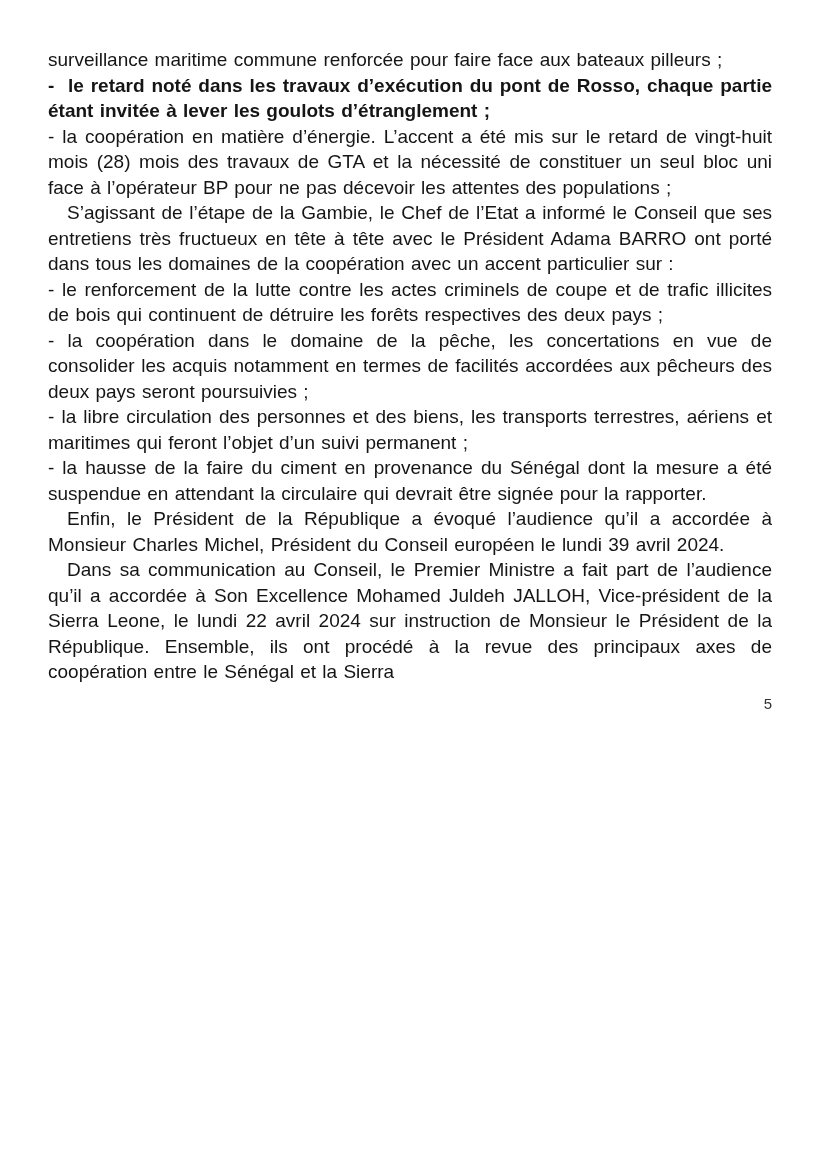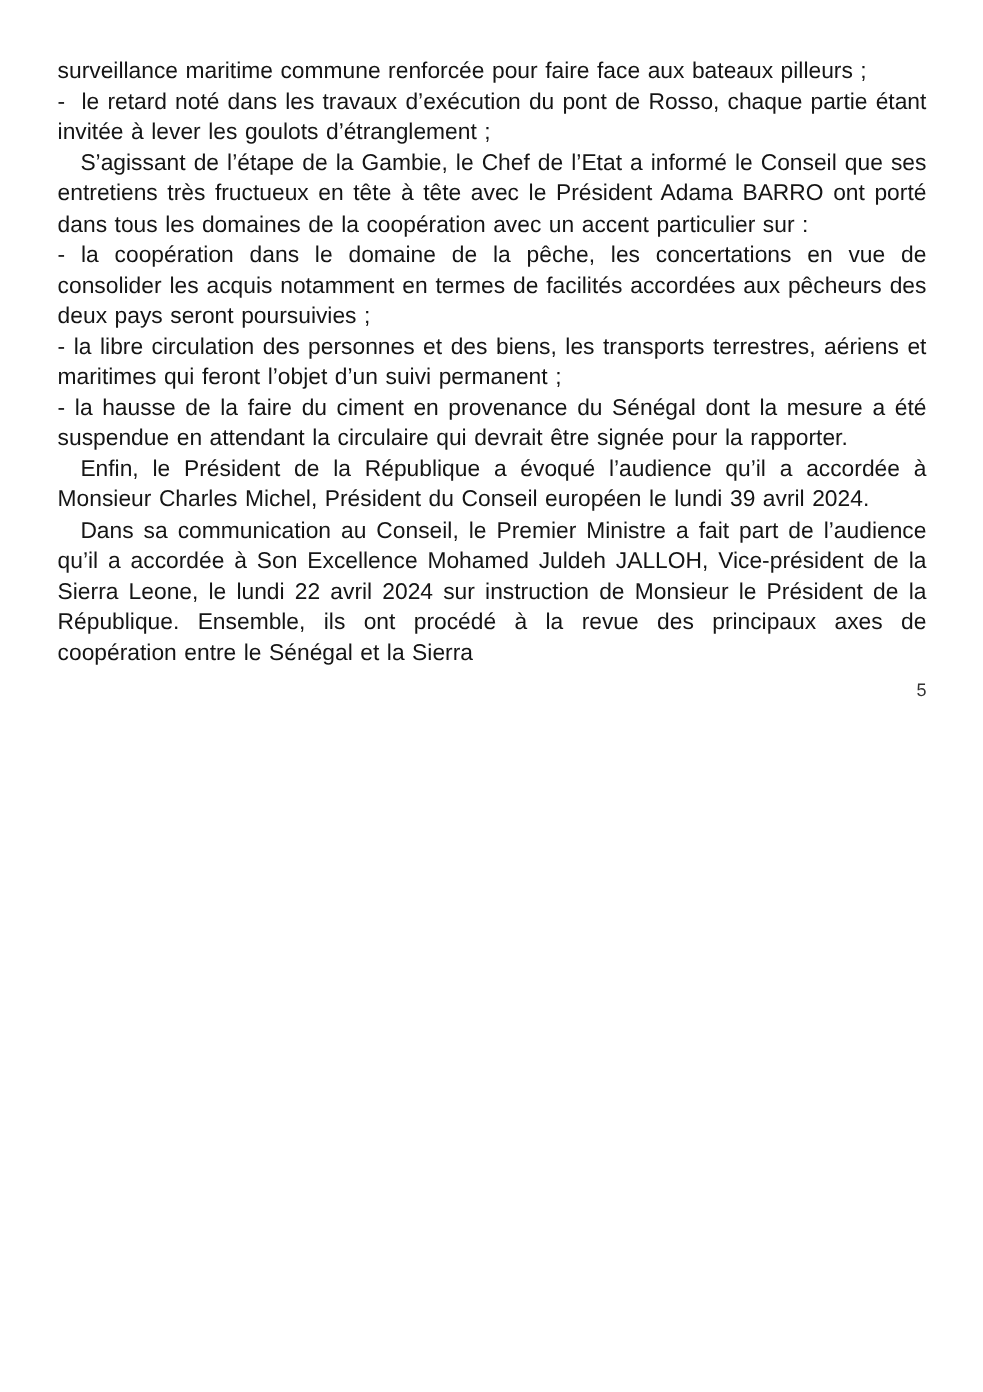--- a/index.html
+++ b/index.html
@@ -22,21 +22,21 @@
   }
   .content p {
     margin: 0;
     font-size: 19px;
     line-height: 25.5px;
     text-align: justify;
     text-justify: inter-word;
     word-spacing: 1px;
   }
   .indent { text-indent: 19px; }
-  .para-2  { margin-top: 29px; }
+  .para-2  { margin-top: 29px; font-weight: bold; }
   .para-3  { margin-top: 24px; }
   .para-4  { margin-top: 50px; }
   .para-5  { margin-top: 28px; }
   .para-6  { margin-top: 7px; }
   .para-7  { margin-top: 12px; }
   .para-8  { margin-top: 13px; }
   .para-9  { margin-top: 12px; }
   .para-10 { margin-top: 7px; }
   .para-11 { margin-top: 13px; }
   .page-number {
@@ -47,21 +47,23 @@
     color: #333333;
   }
 </style>
 </head>
 <body>
 
 <div class="page">
   <div class="content">
     <p class="para-1">surveillance maritime commune renforcée pour faire face aux bateaux pilleurs&nbsp;;</p>
     <p class="para-2">-&nbsp; le retard noté dans les travaux d’exécution du pont de Rosso, chaque partie étant invitée à lever les goulots d’étranglement&nbsp;;</p>
+    <p class="para-3">- la coopération en matière d’énergie. L’accent a été mis sur le retard de vingt-huit mois (28) mois des travaux de GTA et la nécessité de constituer un seul bloc uni face à l’opérateur BP pour ne pas décevoir les attentes des populations&nbsp;;</p>
     <p class="para-4 indent">S’agissant de l’étape de la Gambie, le Chef de l’Etat a informé le Conseil que ses entretiens très fructueux en tête à tête avec le Président Adama BARRO ont porté dans tous les domaines de la coopération avec un accent particulier sur&nbsp;:</p>
+    <p class="para-6">- le renforcement de la lutte contre les actes criminels de coupe et de trafic illicites de bois qui continuent de détruire les forêts respectives des deux pays&nbsp;;</p>
     <p class="para-7">- la coopération dans le domaine de la pêche, les concertations en vue de consolider les acquis notamment en termes de facilités accordées aux pêcheurs des deux pays seront poursuivies&nbsp;;</p>
     <p class="para-8">- la libre circulation des personnes et des biens, les transports terrestres, aériens et maritimes qui feront l’objet d’un suivi permanent&nbsp;;</p>
     <p class="para-9">- la hausse de la faire du ciment en provenance du Sénégal dont la mesure a été suspendue en attendant la circulaire qui devrait être signée pour la rapporter.</p>
     <p class="para-10 indent">Enfin, le Président de la République a évoqué l’audience qu’il a accordée à Monsieur Charles Michel, Président du Conseil européen le lundi 39 avril 2024.</p>
     <p class="para-11 indent">Dans sa communication au Conseil, le Premier Ministre a fait part de l’audience qu’il a accordée à Son Excellence Mohamed Juldeh JALLOH, Vice-président de la Sierra Leone, le lundi 22 avril 2024 sur instruction de Monsieur le Président de la République. Ensemble, ils ont procédé à la revue des principaux axes de coopération entre le Sénégal et la Sierra</p>
     <div class="page-number">5</div>
   </div>
 </div>
 
 </body></html>

